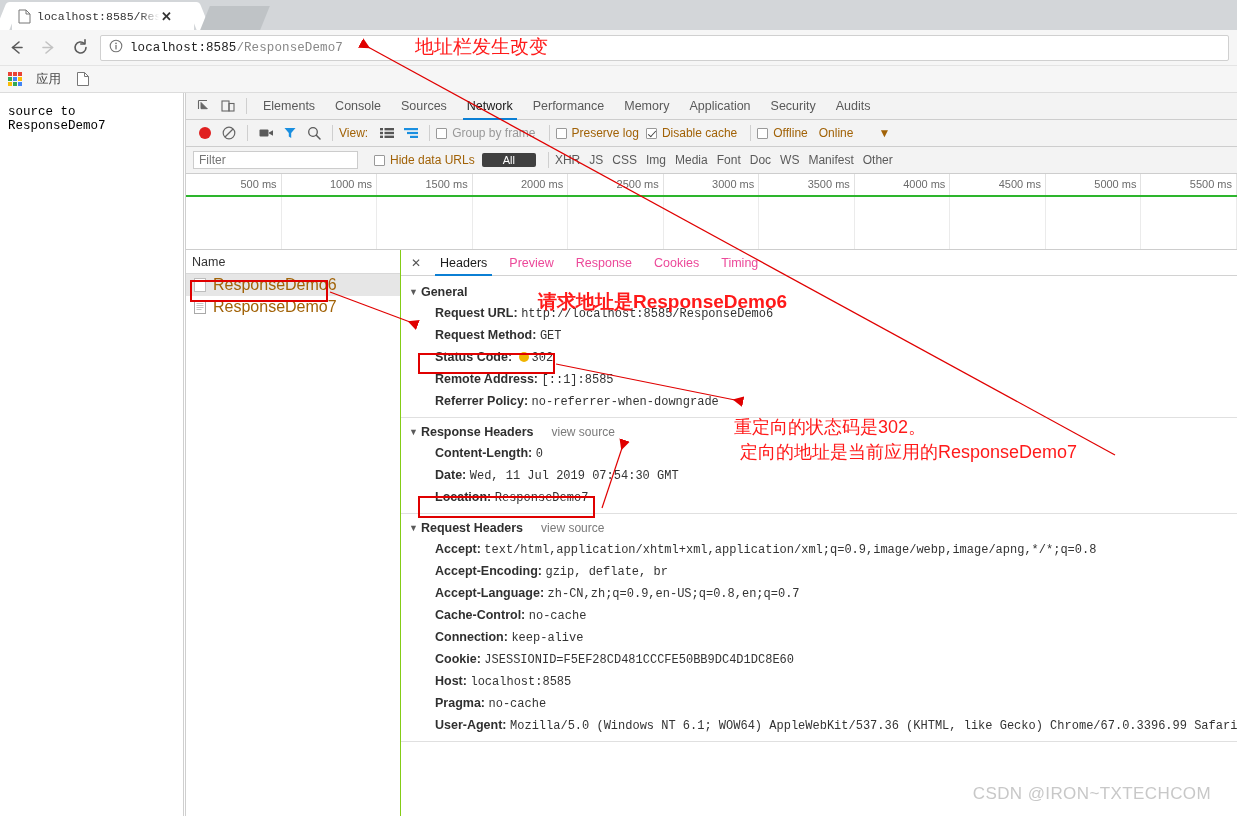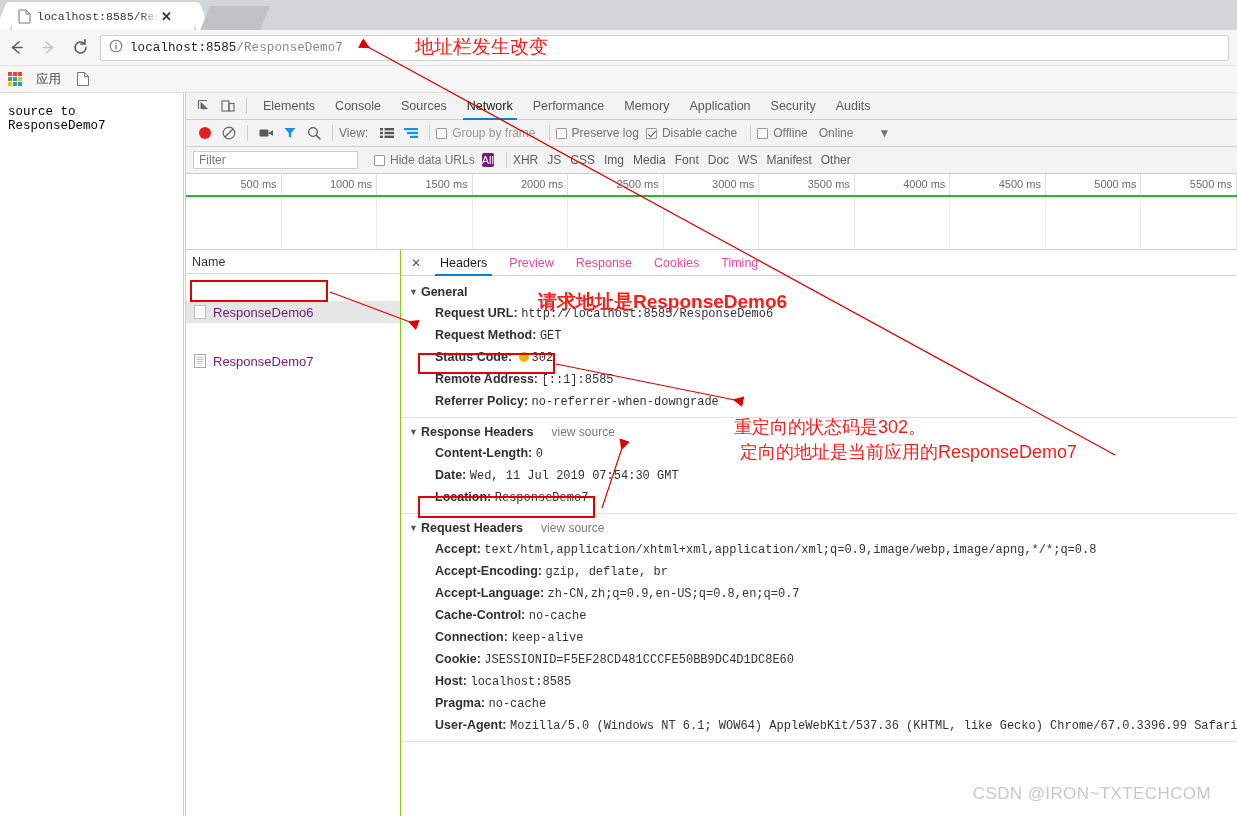--- a/index.html
+++ b/index.html
@@ -120,35 +120,35 @@
   .tb-item { display:flex; align-items:center; margin-right:7px; white-space:nowrap; }
   .chk {
     width:11px; height:11px; border:1px solid #999; background:#fff; border-radius:1px;
     margin-right:5px; flex:0 0 auto; position:relative;
   }
   .chk.checked:after {
     content:""; position:absolute; left:3px; top:0px; width:3px; height:7px;
     border:solid #444; border-width:0 1.6px 1.6px 0; transform:rotate(42deg);
   }
   .label-grey { color:#999; }
-  .label-dark { color:#737373; }
+  .label-dark { color:#a16207; }
 
   .dt-filterbar {
     height:27px; background:#f3f3f3; border-bottom:1px solid #cdcdcd;
     display:flex; align-items:center; padding-left:7px; flex:0 0 auto;
     font-size:12px; color:#5a5a5a;
   }
   .filter-input {
     width:165px; height:18px; background:#fff; border:1px solid #ccc;
     font-size:12px; color:#9a9a9a; padding:0 5px; line-height:16px;
     font-family:"Liberation Sans", sans-serif;
   }
   .ftype { margin-right:9px; white-space:nowrap; }
   .ftype.sel {
-    background:#701a75; color:#fff; border-radius:2px; padding:1px 0; margin-right:6px;
+    background:#404040; color:#fff; border-radius:2px; padding:1px 21px; margin-right:6px;
     font-size:11px;
   }
 
   
   .dt-ruler {
     height:23px; background:#fff; border-bottom:2px solid #2db52d;
     display:flex; position:relative; flex:0 0 auto;
   }
   .ruler-cell {
     flex:1 1 0; border-right:1px solid #e2e2e2; position:relative;
@@ -168,21 +168,21 @@
     width:215px; flex:0 0 auto; border-right:1px solid #84cc16; background:#fff;
     display:flex; flex-direction:column;
   }
   .req-head {
     height:24px; border-bottom:1px solid #d8d8d8; background:#fff;
     display:flex; align-items:center; padding-left:6px;
     font-size:12.5px; color:#333;
   }
   .req-row {
     height:22px; display:flex; align-items:center; padding-left:8px;
-    font-size:13px; color:#701a75; position:relative;margin-top:27px;
+    font-size:16px; color:#a16207; position:relative;
   }
   .req-row.selected { background:#e6e6e6; }
   .file-ic { width:12px; height:14px; margin-right:7px; flex:0 0 auto; }
   .req-list-fill { flex:1 1 auto; }
 
   .detail {
     flex:1 1 auto; min-width:0; display:flex; flex-direction:column; background:#fff;
   }
   .detail-tabs {
     height:26px; border-bottom:1px solid #d2d2d2; display:flex; align-items:center;

